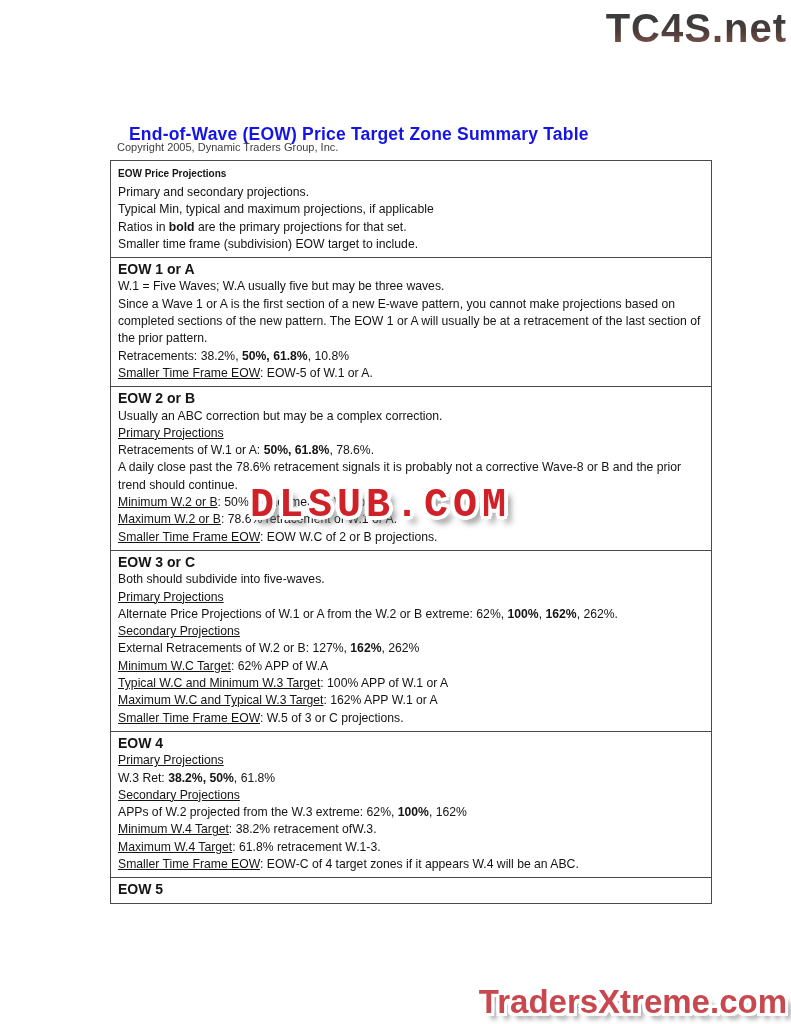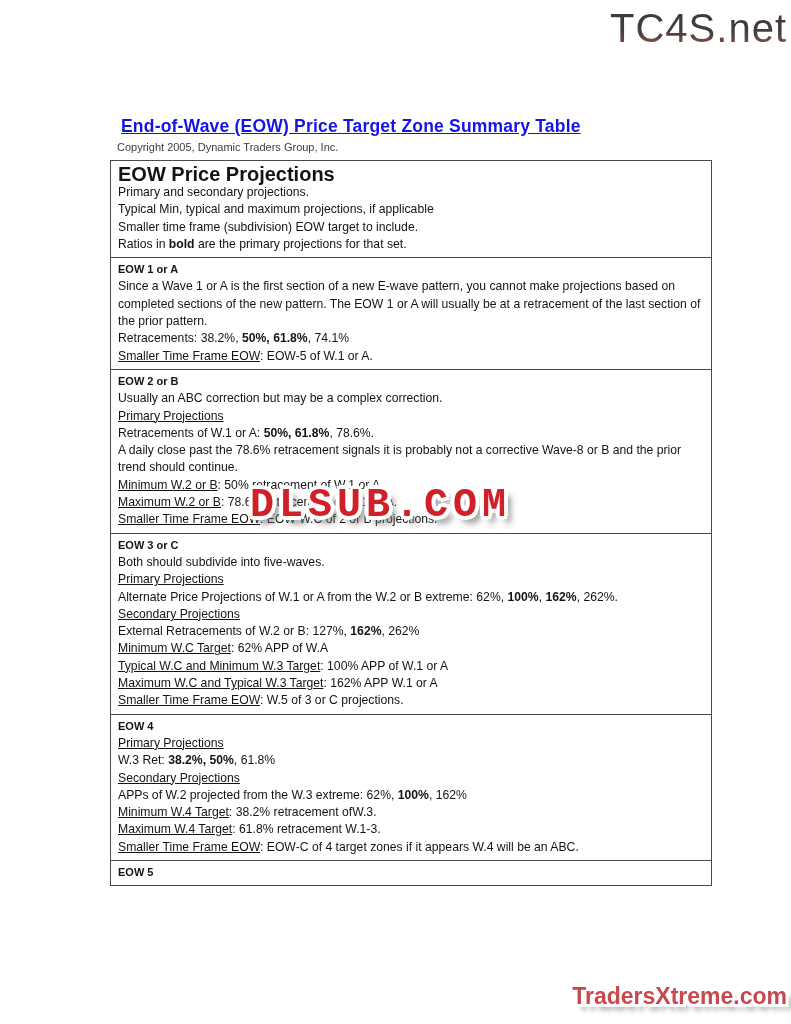--- a/index.html
+++ b/index.html
@@ -2,21 +2,21 @@
 <html><head>
 <meta charset="utf-8">
 <style>
   html,body { margin:0; padding:0; background:#ffffff; }
   .page {
     position:relative; width:791px; height:1024px; background:#ffffff;
     font-family:"Liberation Sans", sans-serif; overflow:hidden;
   }
   .tc4s-logo {
     position:absolute; top:6px; right:4px;
-    font-size:40px; font-weight:normal; letter-spacing:1px;
+    font-size:40px; font-weight:bold; letter-spacing:1px;
     color:#3f3b3a;
     background:linear-gradient(180deg,#3c3c3c 25%,#473c3a 55%,#8a564c 95%);
     -webkit-background-clip:text; background-clip:text;
     -webkit-text-fill-color:transparent;
     font-family:"Liberation Sans", sans-serif;
   }
   .doc-title {
     position:absolute; left:117px; top:112px;
     font-size:17.5px; font-weight:bold; color:#1414e6; letter-spacing:0.2px;
     white-space:nowrap;
@@ -28,68 +28,69 @@
   .eow-table {
     position:absolute; left:110px; top:160px; width:600px;
     border:1px solid #4a4a4a; background:#fff;
   }
   .section {
     border-bottom:1px solid #4a4a4a;
     padding:3px 7px 4px 7px;
     font-size:12.2px; line-height:17.3px; color:#141414;
   }
   .section:last-child { border-bottom:none; }
-  .sec-header { font-weight:bold; font-size:11px; }
-  .sec-header.main { font-size:20px; line-height:20px; }
+  .sec-header { font-weight:bold; font-size:14px; }
+  .sec-header.main { font-size:10px; line-height:20px; }
   .line { }
   .line .b { font-weight:bold; }
   .line .u { text-decoration:underline;text-align:right; }
   .dlsub-watermark {
     position:absolute; left:250px; top:483px;
     font-family:Liberation Mono, monospace; font-weight:bold;
     font-size:40px; letter-spacing:5px; white-space:nowrap;
     color:#cf2127;
     text-shadow:
       -3px -3px 0 #fff, 3px -3px 0 #fff, -3px 3px 0 #fff, 3px 3px 0 #fff,
       -4px 0 0 #fff, 4px 0 0 #fff, 0 -4px 0 #fff, 0 4px 0 #fff,
       6px 7px 6px rgba(110,110,110,0.85);
   }
   .tx-logo {
     position:absolute; top:983px; right:4px;
-    font-size:23px; font-weight:bold; white-space:nowrap;
+    font-size:33px; font-weight:bold; white-space:nowrap;
     color:#c7484e;
     text-shadow:
       -3px -3px 0 #fff, 3px -3px 0 #fff, -3px 3px 0 #fff, 3px 3px 0 #fff,
       -3px 0 0 #fff, 3px 0 0 #fff, 0 -3px 0 #fff, 0 3px 0 #fff,
       5px 6px 5px rgba(120,120,120,0.85);
   }
 </style>
 </head>
 <body>
 
 <div class="page">
 
   <div class="tc4s-logo">TC4S.net</div>
 
-  <h1 class="doc-title" style="margin:4px;text-decoration:underline;">End-of-Wave (EOW) Price Target Zone Summary Table</h1>
+  <h1 class="doc-title" style="margin:12px;">End-of-Wave (EOW) Price Target Zone Summary Table</h1>
 
   <div class="copyright">Copyright 2005, Dynamic Traders Group, Inc.</div>
 
   <div class="eow-table" id="eow-table">
       <div class="section">
         <div class="sec-header main">EOW Price Projections</div>
         <div class="line"><span>Primary and secondary projections.</span></div>
         <div class="line"><span>Typical Min, typical and maximum projections, if applicable</span></div>
+        <div class="line"><span>Ratios in </span><span class="b">bold</span><span> are the primary projections for that set.</span></div>
         <div class="line"><span>Smaller time frame (subdivision) EOW target to include.</span></div>
-        <div class="line"><span>Ratios in </span><span class="b">bold</span><span> are the primary projections for that set.</span></div>
       </div>
       <div class="section">
         <div class="sec-header">EOW 1 or A</div>
+        <div class="line"><span>W.1 = Five Waves; W.A usually five but may be three waves.</span></div>
         <div class="line"><span>Since a Wave 1 or A is the first section of a new E-wave pattern, you cannot make projections based on completed sections of the new pattern. The EOW 1 or A will usually be at a retracement of the last section of the prior pattern.</span></div>
-        <div class="line"><span>Retracements: 38.2%, </span><span class="b">50%, 61.8%</span><span>, 74.1%</span></div>
+        <div class="line"><span>Retracements: 38.2%, </span><span class="b">50%, 61.8%</span><span>, 10.8%</span></div>
         <div class="line"><span class="u">Smaller Time Frame EOW</span><span>: EOW-5 of W.1 or A.</span></div>
       </div>
       <div class="section">
         <div class="sec-header">EOW 2 or B</div>
         <div class="line"><span>Usually an ABC correction but may be a complex correction.</span></div>
         <div class="line"><span class="u">Primary Projections</span></div>
         <div class="line"><span>Retracements of W.1 or A: </span><span class="b">50%, 61.8%</span><span>, 78.6%.</span></div>
         <div class="line"><span>A daily close past the 78.6% retracement signals it is probably not a corrective Wave-8 or B and the prior trend should continue.</span></div>
         <div class="line"><span class="u">Minimum W.2 or B</span><span>: 50% retracement of W.1 or A.</span></div>
         <div class="line"><span class="u">Maximum W.2 or B</span><span>: 78.6% retracement of W.1 or A.</span></div>

